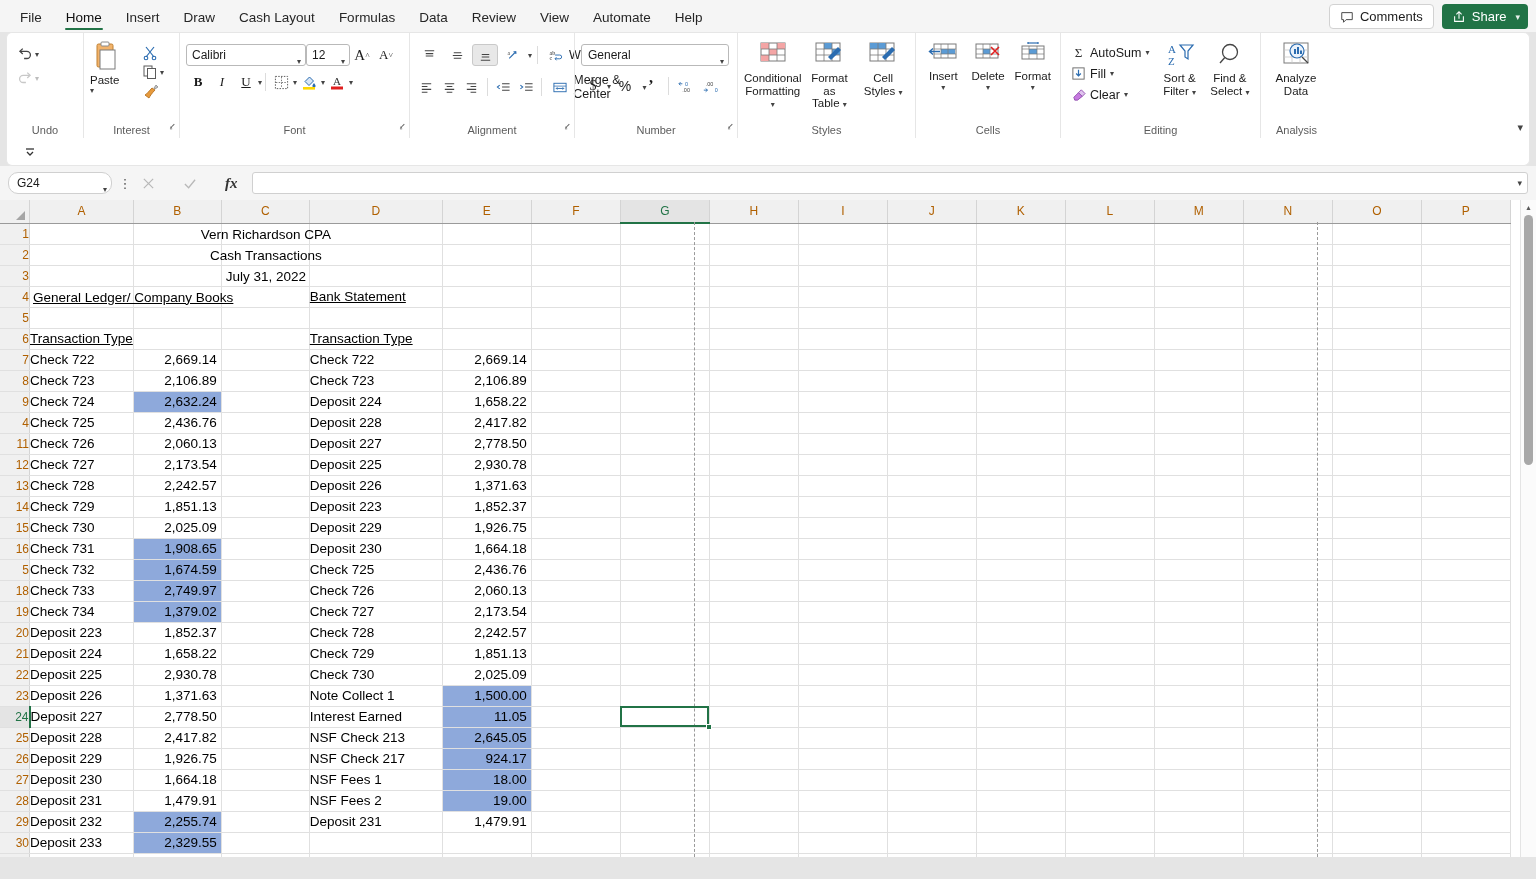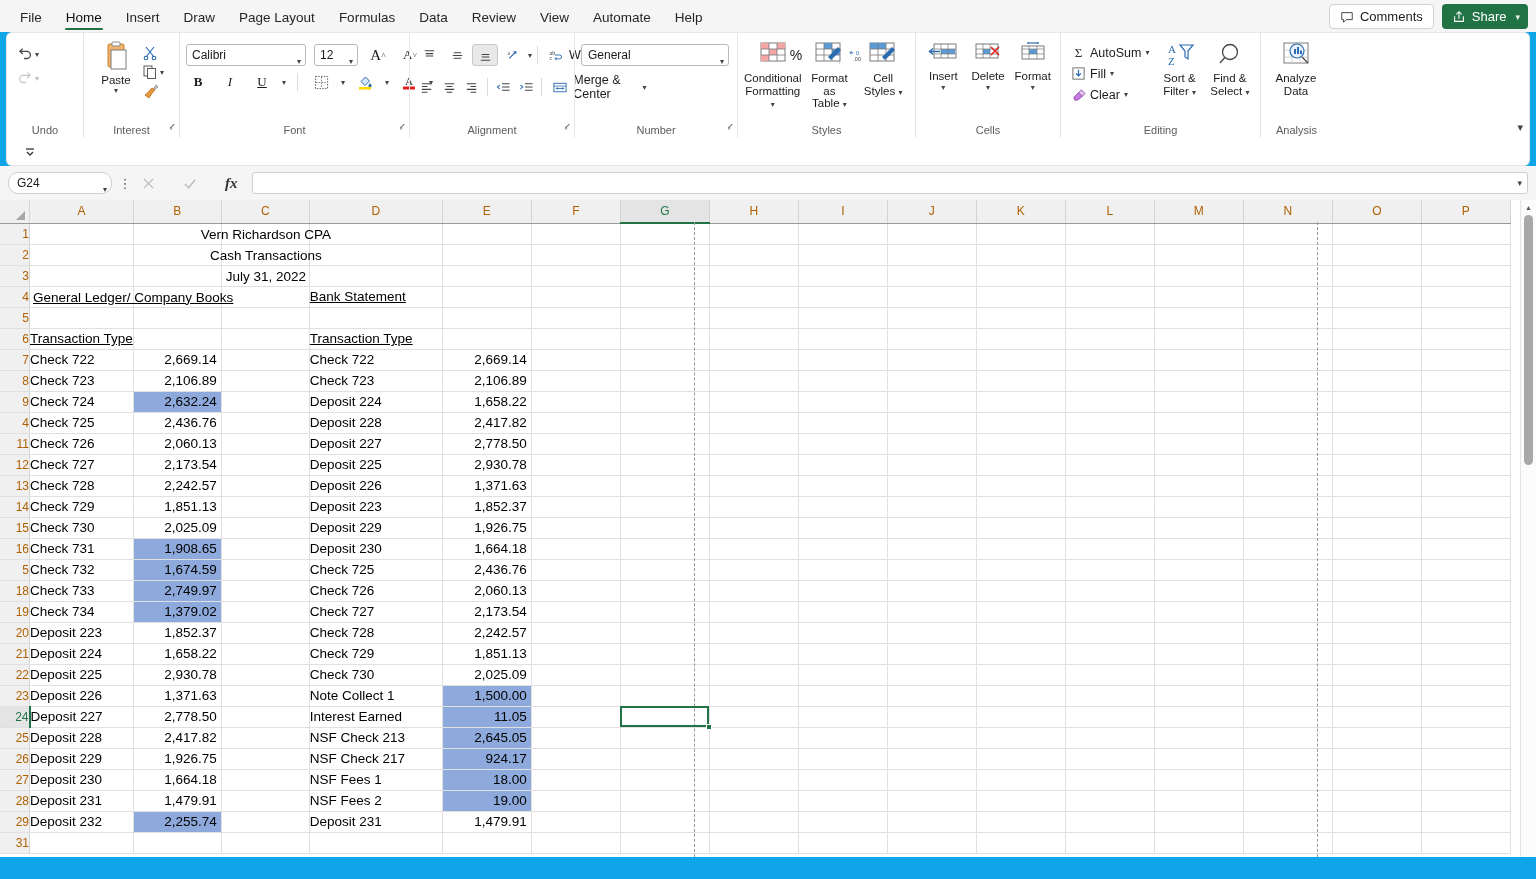--- a/index.html
+++ b/index.html
@@ -2,21 +2,21 @@
 <html><head>
 <meta charset="utf-8">
 <style>
   html,body{margin:0;padding:0;}
   body{
     width:1536px;height:879px;overflow:hidden;
     font-family:"Liberation Sans","DejaVu Sans",sans-serif;
     font-size:12px;color:#1b1b1b;background:#fff;
     -webkit-font-smoothing:antialiased;
   }
-  .app{width:1536px;height:879px;position:relative;background:#0ea5e9;}
+  .app{width:1536px;height:879px;position:relative;background:#e5e5e5;}
 
   
   .tabstrip{
     height:32px;background:#f5f5f5;display:flex;align-items:flex-end;
     padding:0 8px;position:relative;
   }
   .tab{
     font-size:13.5px;color:#262626;padding:5px 10px 7px 10px;margin:0 2px;
     cursor:default;white-space:nowrap;position:relative;border-radius:4px 4px 0 0;
   }
@@ -56,28 +56,28 @@
   .icn{display:inline-flex;align-items:center;justify-content:center;}
 
   
   .undo-col{display:flex;flex-direction:column;gap:2px;padding-top:6px;}
   .undo-row{display:flex;align-items:center;gap:1px;padding:2px 3px;border-radius:3px;}
   .caret{font-size:8px;color:#444;}
   .caret.dim{color:#bdbdbd;}
 
   
   .clip{display:flex;align-items:flex-start;padding-top:4px;}
-  .paste{display:flex;flex-direction:column;align-items:center;width:52px;}
+  .paste{display:flex;flex-direction:column;align-items:flex-start;width:52px;}
   .paste .lbl{font-size:11.5px;margin-top:1px;}
   .clip-mini{display:flex;flex-direction:column;gap:3px;padding-top:4px;}
   .clip-mini .row{display:flex;align-items:center;gap:2px;}
 
   
   .font-g{display:flex;flex-direction:column;gap:5px;padding-top:7px;}
-  .font-row{display:flex;align-items:center;gap:8px;}
+  .font-row{display:flex;align-items:center;gap:0;}
   .fname{
     width:120px;height:22px;border:1px solid #b9b9b9;border-radius:3px;background:#fff;
     font-size:12px;padding:0 16px 0 5px;box-sizing:border-box;line-height:21px;position:relative;
   }
   .fsize{
     width:44px;height:22px;border:1px solid #b9b9b9;border-radius:3px;background:#fff;
     font-size:12px;padding:0 14px 0 5px;box-sizing:border-box;line-height:21px;position:relative;
   }
   .selcar{position:absolute;right:4px;top:6px;font-size:8px;color:#444;}
   .fbtn{width:24px;height:22px;display:flex;align-items:center;justify-content:center;border-radius:3px;font-size:13px;}
@@ -85,21 +85,21 @@
 
   
   .al-g{display:flex;flex-direction:column;gap:5px;padding-top:7px;}
   .al-row{display:flex;align-items:center;gap:2px;}
   .abtn{width:26px;height:22px;display:flex;align-items:center;justify-content:center;border-radius:3px;}
   .abtn.on{background:#e8e8e8;border:1px solid #c9c9c9;box-sizing:border-box;}
   .alabel{display:flex;align-items:center;gap:5px;padding:2px 5px;border-radius:3px;font-size:12.5px;}
   .vdiv{width:1px;height:18px;background:#dcdcdc;margin:0 3px;}
 
   
-  .num-g{display:flex;gap:23px;padding-top:7px;}
+  .num-g{display:flex;flex-direction:column;gap:9px;padding-top:7px;}
   .numfmt{
     width:148px;height:22px;border:1px solid #b9b9b9;border-radius:3px;background:#fff;
     font-size:12px;padding:0 16px 0 6px;box-sizing:border-box;line-height:21px;position:relative;
   }
   .num-row{display:flex;align-items:center;gap:2px;}
 
   
   .bigbtn{display:flex;flex-direction:column;align-items:center;width:66px;padding-top:4px;}
   .bigbtn .lbl{font-size:11.5px;line-height:12.5px;text-align:center;margin-top:3px;}
 
@@ -189,21 +189,21 @@
 </head>
 <body>
 
 <div class="app">
 
   <div class="tabstrip">
     <div class="tab">File</div>
     <div class="tab active">Home</div>
     <div class="tab">Insert</div>
     <div class="tab">Draw</div>
-    <div class="tab">Page Layout</div>
+    <div class="tab">Cash Layout</div>
     <div class="tab">Formulas</div>
     <div class="tab">Data</div>
     <div class="tab">Review</div>
     <div class="tab">View</div>
     <div class="tab">Automate</div>
     <div class="tab">Help</div>
 
     <div class="tabstrip-right">
       <div class="comments-btn">
         <span class="icn">
@@ -1290,20 +1290,39 @@
             <td class="cell"></td>
             <td class="cell"></td>
             <td class="cell"></td>
             <td class="cell"></td>
             <td class="cell"></td>
             <td class="cell"></td>
             <td class="cell"></td>
             <td class="cell"></td>
           </tr>
           <tr>
+            <th class="rowhdr">30</th>
+            <td class="cell"><span>Deposit 233</span></td>
+            <td class="cell num hl"><span>2,329.55</span></td>
+            <td class="cell"></td>
+            <td class="cell"></td>
+            <td class="cell num"></td>
+            <td class="cell"></td>
+            <td class="cell"></td>
+            <td class="cell"></td>
+            <td class="cell"></td>
+            <td class="cell"></td>
+            <td class="cell"></td>
+            <td class="cell"></td>
+            <td class="cell"></td>
+            <td class="cell"></td>
+            <td class="cell"></td>
+            <td class="cell"></td>
+          </tr>
+          <tr>
             <th class="rowhdr">31</th>
             <td class="cell"></td>
             <td class="cell"></td>
             <td class="cell"></td>
             <td class="cell"></td>
             <td class="cell"></td>
             <td class="cell"></td>
             <td class="cell"></td>
             <td class="cell"></td>
             <td class="cell"></td>

